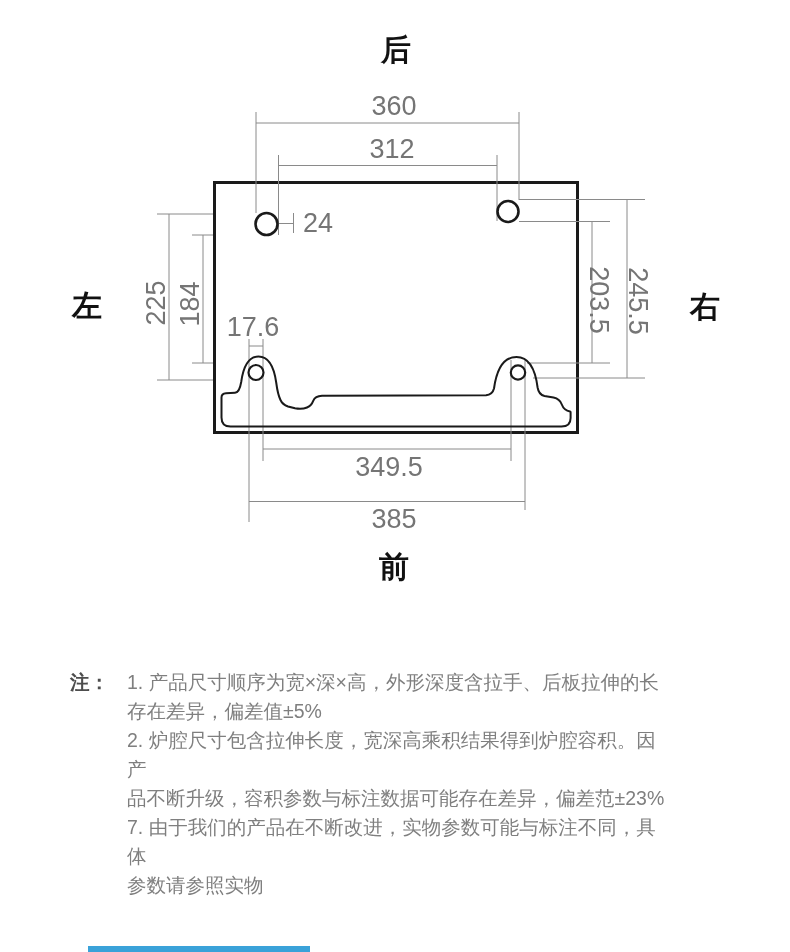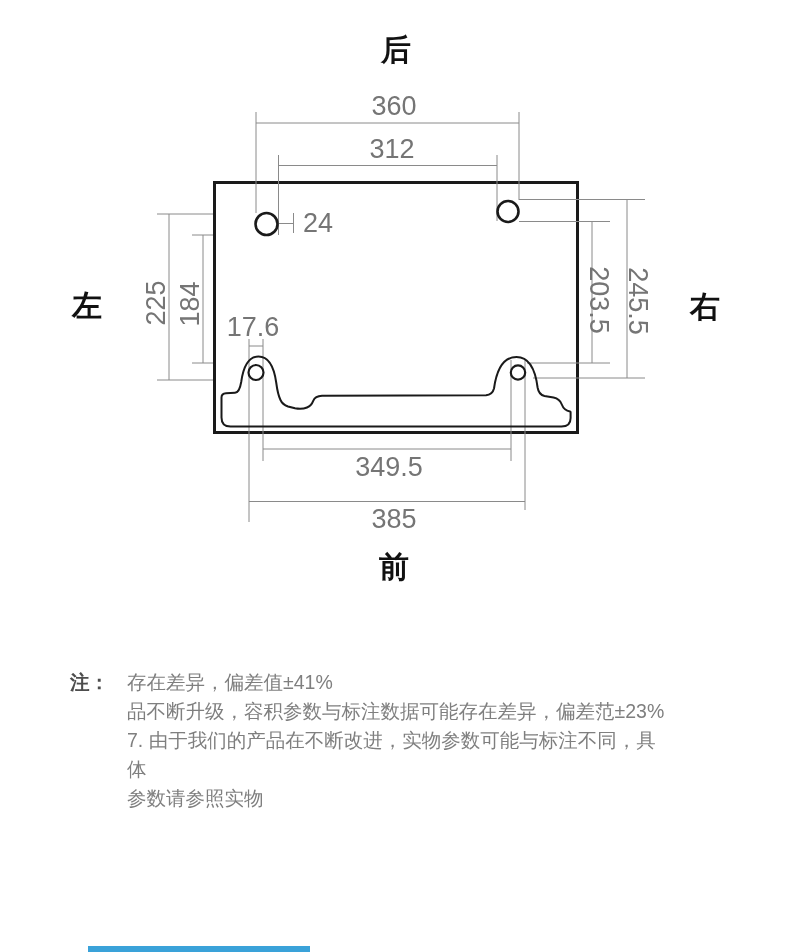--- a/index.html
+++ b/index.html
@@ -97,21 +97,23 @@
 
     <text class="dir-label" x="396" y="60" text-anchor="middle">后</text>
     <text class="dir-label" x="87" y="316" text-anchor="middle">左</text>
     <text class="dir-label" x="705" y="317" text-anchor="middle">右</text>
     <text class="dir-label" x="394" y="577" text-anchor="middle">前</text>
   </svg>
 
   <div class="notes">
     <div class="notes-label">注：</div>
     <div class="notes-body">
-      <div class="note-line">存在差异，偏差值±41%</div>
+      <div class="note-line">1. 产品尺寸顺序为宽×深×高，外形深度含拉手、后板拉伸的长</div>
+      <div class="note-line">存在差异，偏差值±5%</div>
+      <div class="note-line">2. 炉腔尺寸包含拉伸长度，宽深高乘积结果得到炉腔容积。因产</div>
       <div class="note-line">品不断升级，容积参数与标注数据可能存在差异，偏差范±23%</div>
       <div class="note-line">7. 由于我们的产品在不断改进，实物参数可能与标注不同，具体</div>
       <div class="note-line">参数请参照实物</div>
     </div>
   </div>
 
   <div class="next-section-bar" style="background-color: rgb(58, 162, 217);"></div>
 </div>
 
 </body></html>

